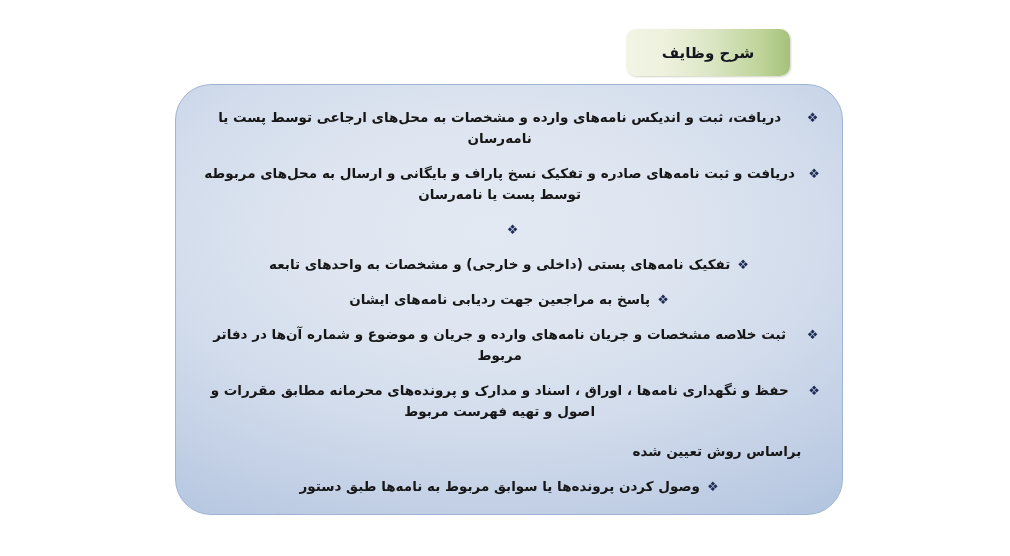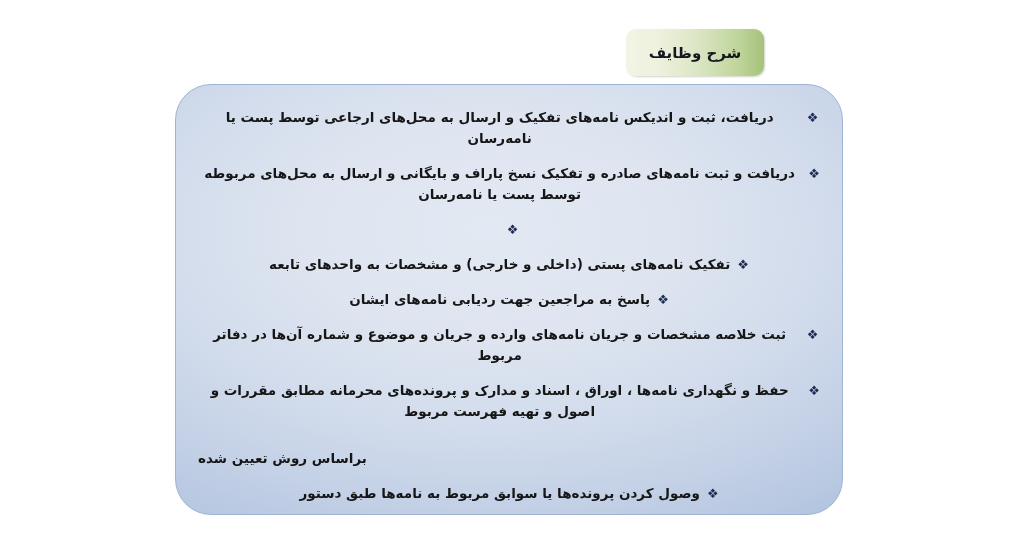--- a/index.html
+++ b/index.html
@@ -18,21 +18,21 @@
   .slide {
     position: absolute;
     inset: 0;
   }
 
   
   .title-box {
     position: absolute;
     left: 626px;
     top: 29px;
-    width: 138px;
+    width: 164px;
     height: 47px;
     border-radius: 10px;
     background: linear-gradient(270deg,
                 #a5c27b 0%,
                 #bfd49a 18%,
                 #dbe6c4 48%,
                 #eef1dd 76%,
                 #f2f4e5 100%);
     box-shadow: 1px 1px 2px rgba(120,130,100,0.35);
     display: flex;
@@ -106,39 +106,39 @@
     text-align: center;
     direction: rtl;
     max-width: 600px;
   }
 
   .bullet-item.wide .bullet-text { max-width: 616px; }
 
   
   .bullet-text .cont {
     display: block;
-    margin-top: 26px;
-    text-align: left;
+    margin-top: 19px;
+    text-align: right;
   }
 </style>
 </head>
 <body>
 
 <div class="slide">
 
   <div class="title-box">
     <span class="title-text">شرح وظایف</span>
   </div>
 
   <div class="panel">
     <div class="bullet-list">
 
       <div class="bullet-item">
         <span class="bullet-marker">❖</span>
-        <span class="bullet-text">دریافت، ثبت و اندیکس نامه‌های تفکیک و ارسال به محل‌های ارجاعی توسط پست یا نامه‌رسان</span>
+        <span class="bullet-text">دریافت، ثبت و اندیکس نامه‌های وارده و مشخصات به محل‌های ارجاعی توسط پست یا نامه‌رسان</span>
       </div>
 
       <div class="bullet-item wide">
         <span class="bullet-marker">❖</span>
         <span class="bullet-text">دریافت و ثبت نامه‌های صادره و تفکیک نسخ پاراف و بایگانی و ارسال به محل‌های مربوطه توسط پست یا نامه‌رسان</span>
       </div>
 
       <div class="bullet-item">
         <span class="bullet-marker">❖</span>
       </div>

